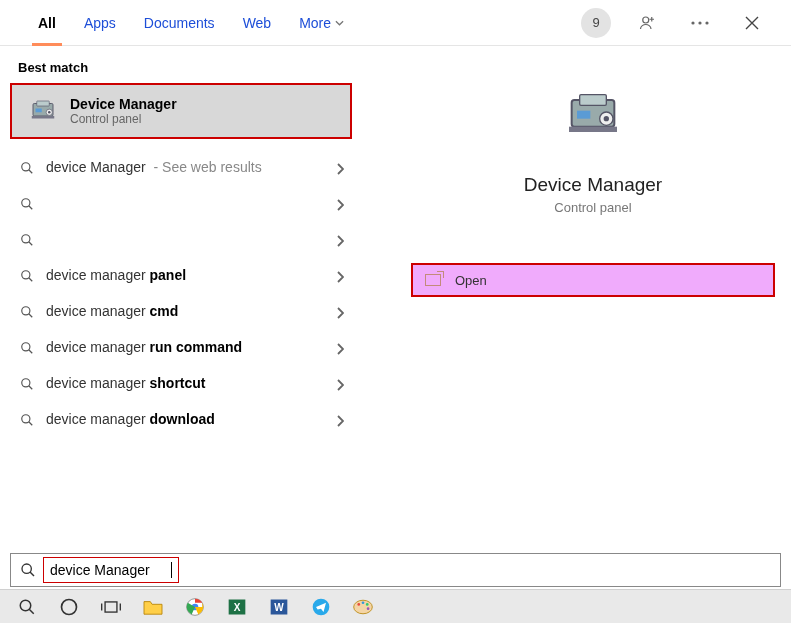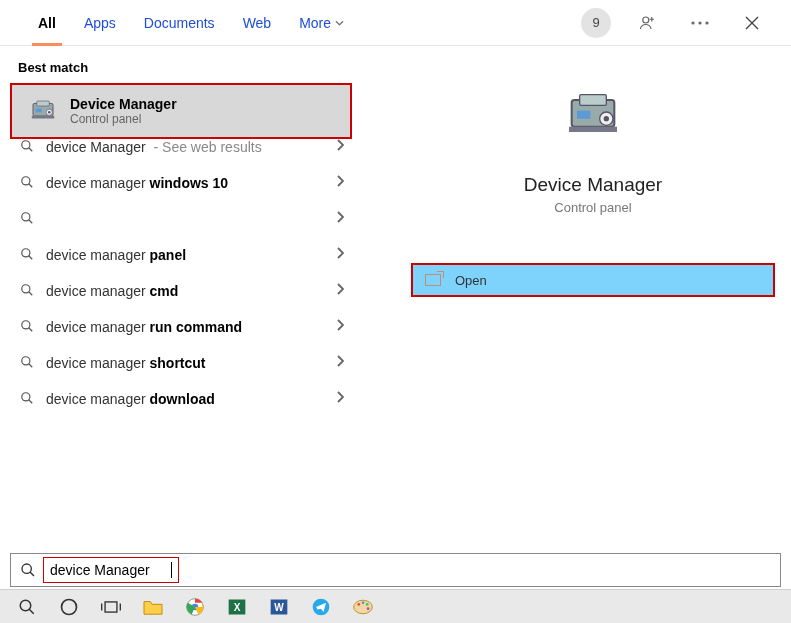--- a/index.html
+++ b/index.html
@@ -22,33 +22,33 @@
 
 .section-title { font-size: 13px; font-weight: 700; padding: 14px 18px 8px 18px; color: #000; }
 
 .best-item { display: flex; align-items: center; height: 56px; padding: 0 14px; background: #d8d8d8; border: 2px solid #cc0000; margin: 0 6px 0 10px; }
 .best-icon-box { width: 34px; height: 34px; display: flex; align-items: center; justify-content: center; margin-right: 10px; }
 .best-texts { display: flex; flex-direction: column; }
 .best-title { font-size: 14px; font-weight: 600; color: #000; }
 .best-sub { font-size: 12px; color: #666; }
 
 .web-list { display: flex; flex-direction: column; }
-.web-item { display: flex; align-items: flex-start; height: 36px; padding: 0 14px 0 18px; font-size: 14px; color: #333; cursor: pointer; }
+.web-item { display: flex; align-items: flex-end; height: 36px; padding: 0 14px 0 18px; font-size: 14px; color: #333; cursor: pointer; }
 .search-glyph { width: 18px; display: inline-flex; justify-content: center; margin-right: 10px; color: #555; }
 .web-label { flex: 0 0 auto; }
 .web-hint { color: #888; margin-left: 4px; font-size: 14px; }
 .web-item .chev { margin-left: auto; color: #666; }
 
 
 .preview { padding: 30px 20px 0 20px; display: flex; flex-direction: column; align-items: center; }
 .preview-icon { width: 64px; height: 64px; margin-top: 8px; margin-bottom: 26px; }
 .preview-title { font-size: 19px; color: #222; margin-bottom: 4px; }
 .preview-sub { font-size: 13px; color: #777; }
 
-.action-row { display: flex; align-items: center; height: 34px; margin: 48px 16px 0 16px; border: 2px solid #cc0000; background: #7dd3fc; padding: 0 12px; cursor: pointer; }
+.action-row { display: flex; align-items: center; height: 34px; margin: 48px 16px 0 16px; border: 2px solid #cc0000; background: #f0abfc; padding: 0 12px; cursor: pointer; }
 .action-row .sq { width: 16px; height: 12px; border: 1.5px solid #c38b7a; margin-right: 14px; position: relative; }
 .action-row .sq::before { content: ""; position: absolute; top: -4px; right: -4px; width: 6px; height: 6px; border-top: 1.5px solid #c38b7a; border-right: 1.5px solid #c38b7a; }
 .action-label { font-size: 13px; color: #333; }
 
 
 .searchbar { position: absolute; left: 10px; right: 10px; bottom: 36px; height: 34px; border: 1px solid #888; display: flex; align-items: center; background: #fff; }
 .searchbar .mag { width: 34px; display: flex; align-items: center; justify-content: center; color: #333; }
 .searchbar .input-wrap { flex: 0 0 auto; height: 26px; display: flex; align-items: center; border: 1.5px solid #cc0000; padding: 0 6px; margin-left: -2px; }
 .searchbar input { border: none; outline: none; font-size: 14px; width: 120px; }
 .cursor-bar { display:inline-block; width:1px; height:16px; background:#000; margin-left:1px; }
@@ -146,21 +146,20 @@
             </svg>
           </span>
         </div>
         <div class="web-item">
           <span class="search-glyph">
             <svg width="14" height="14" viewBox="0 0 24 24" fill="none" stroke="#555" stroke-width="2">
               <circle cx="10" cy="10" r="7"></circle>
               <path d="M21 21l-6-6"></path>
             </svg>
           </span>
-          <span class="web-label"><span>device manager </span><span class="bold">windows 10</span><span class="web-hint"></span></span>
           <span class="chev">
             <svg width="8" height="12" viewBox="0 0 8 12">
               <path d="M2 1l5 5-5 5" stroke="#666" stroke-width="1.8" fill="none"></path>
             </svg>
           </span>
         </div>
         <div class="web-item">
           <span class="search-glyph">
             <svg width="14" height="14" viewBox="0 0 24 24" fill="none" stroke="#555" stroke-width="2">
               <circle cx="10" cy="10" r="7"></circle>

